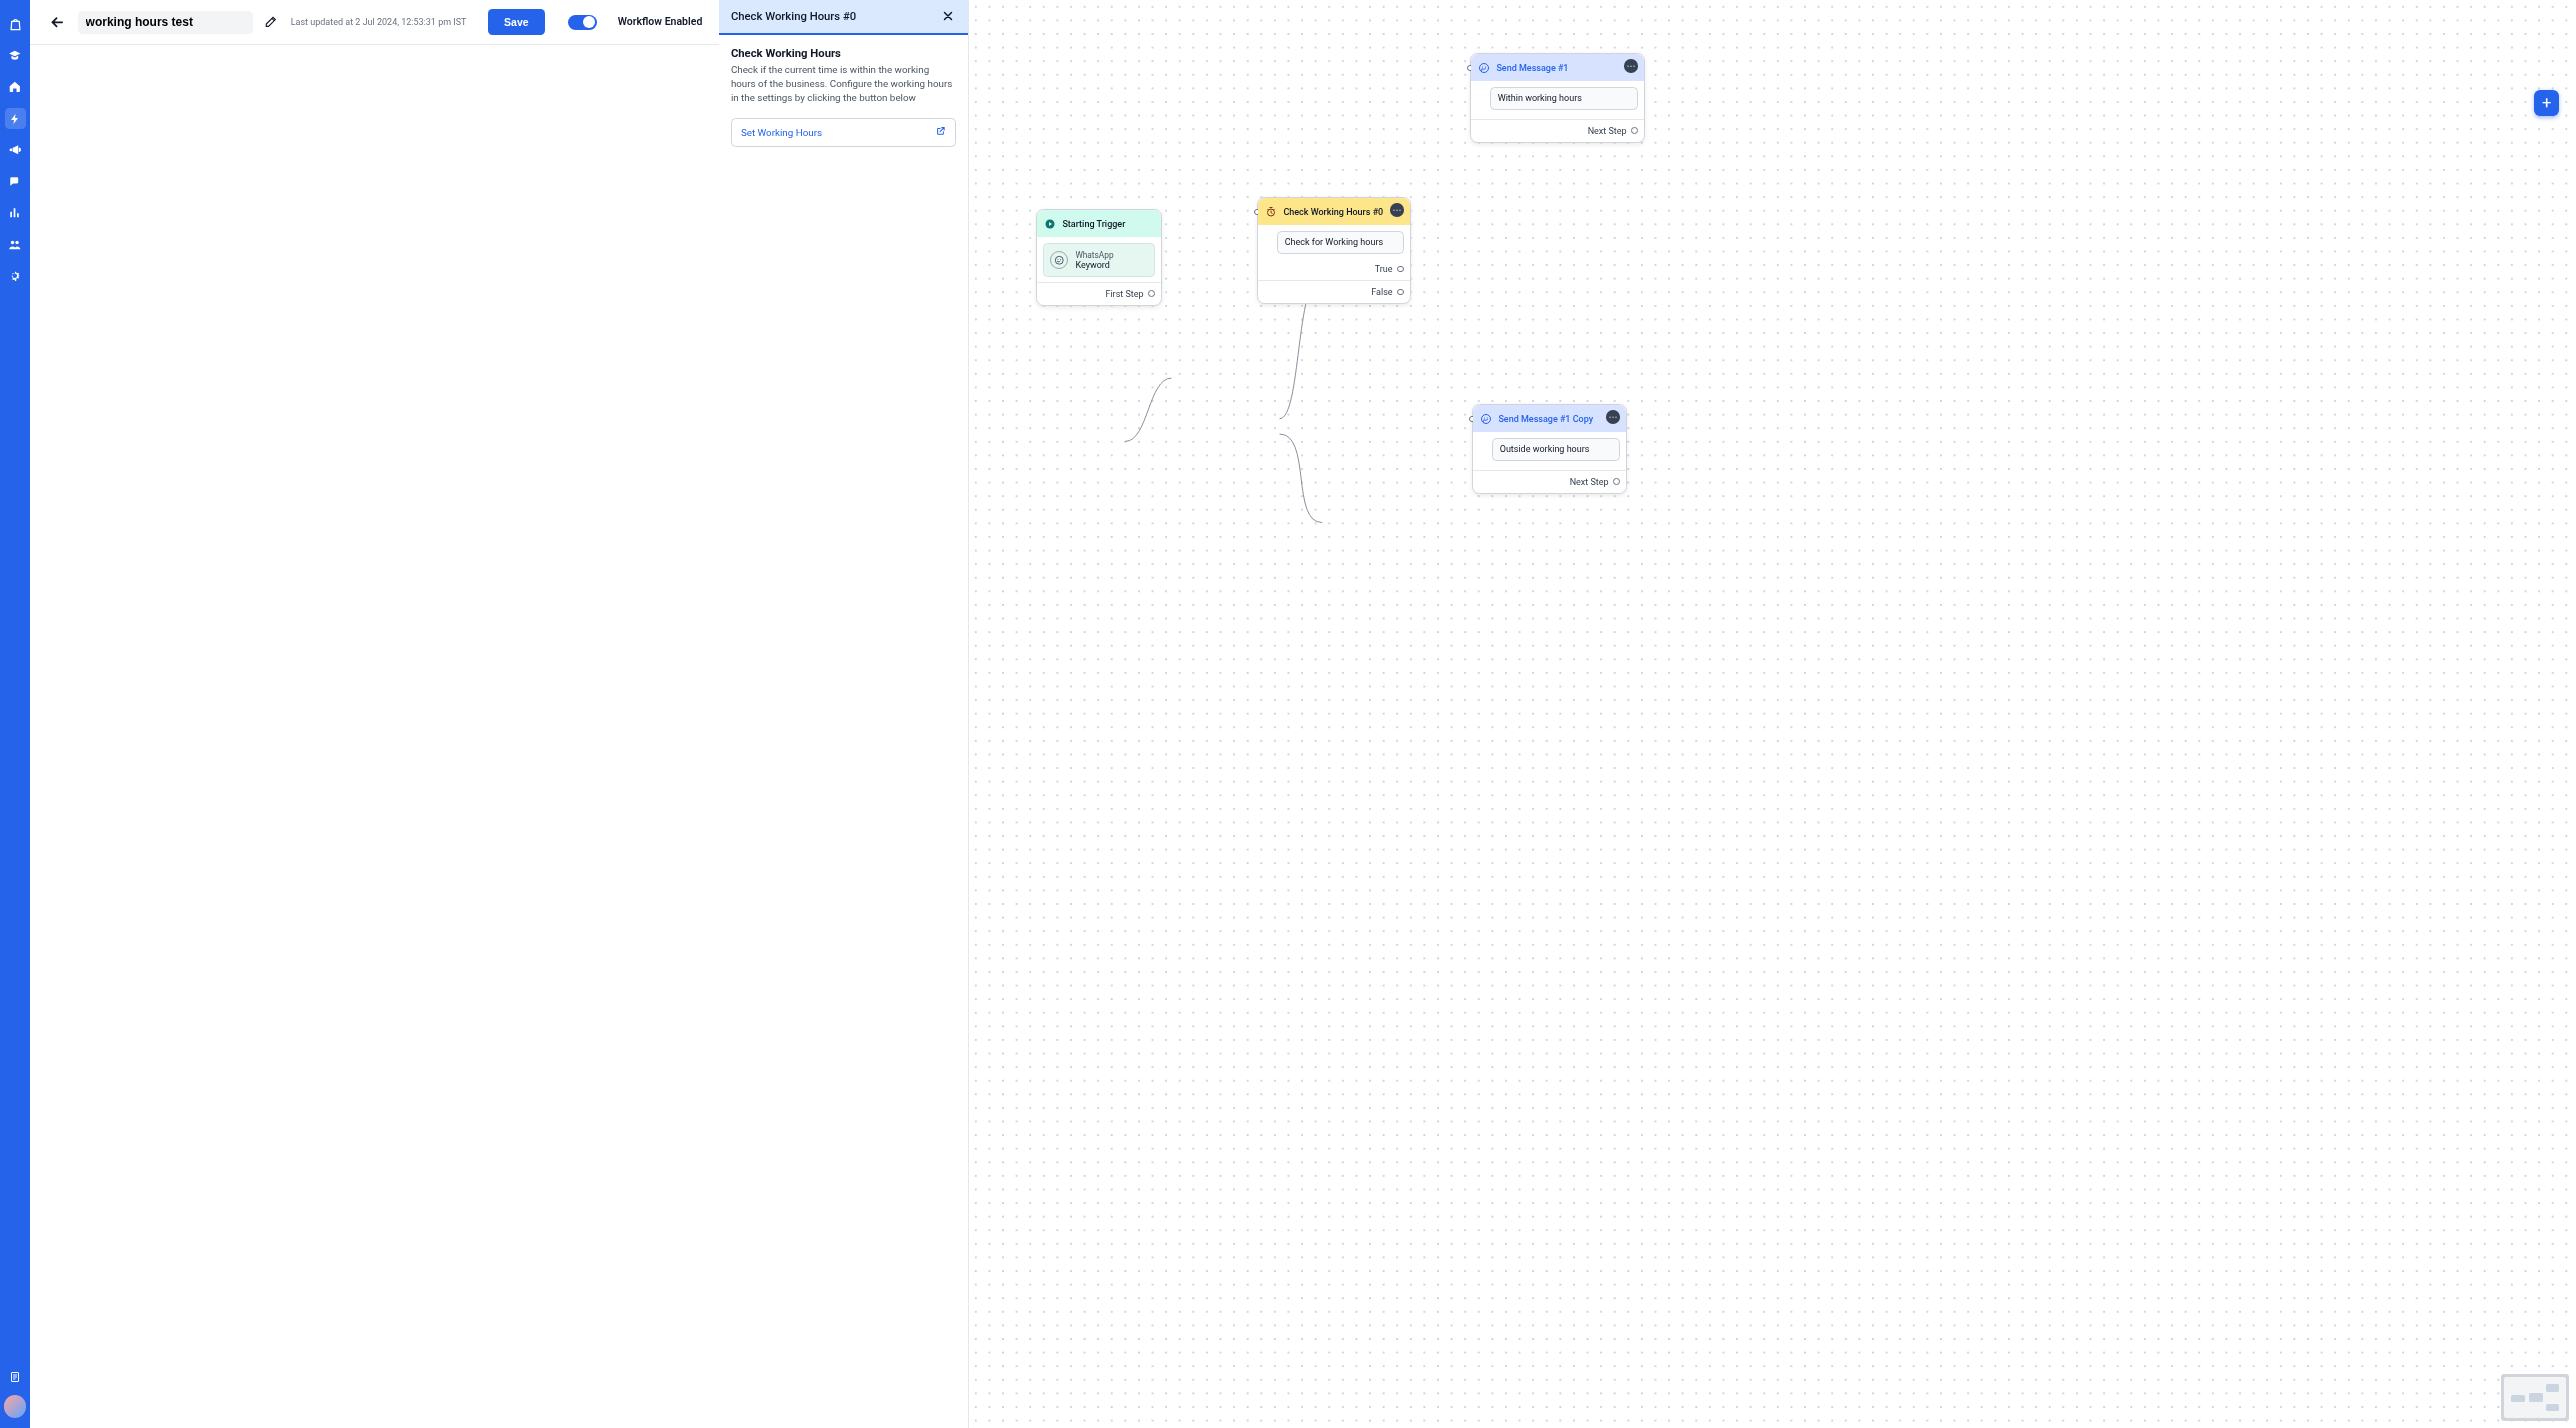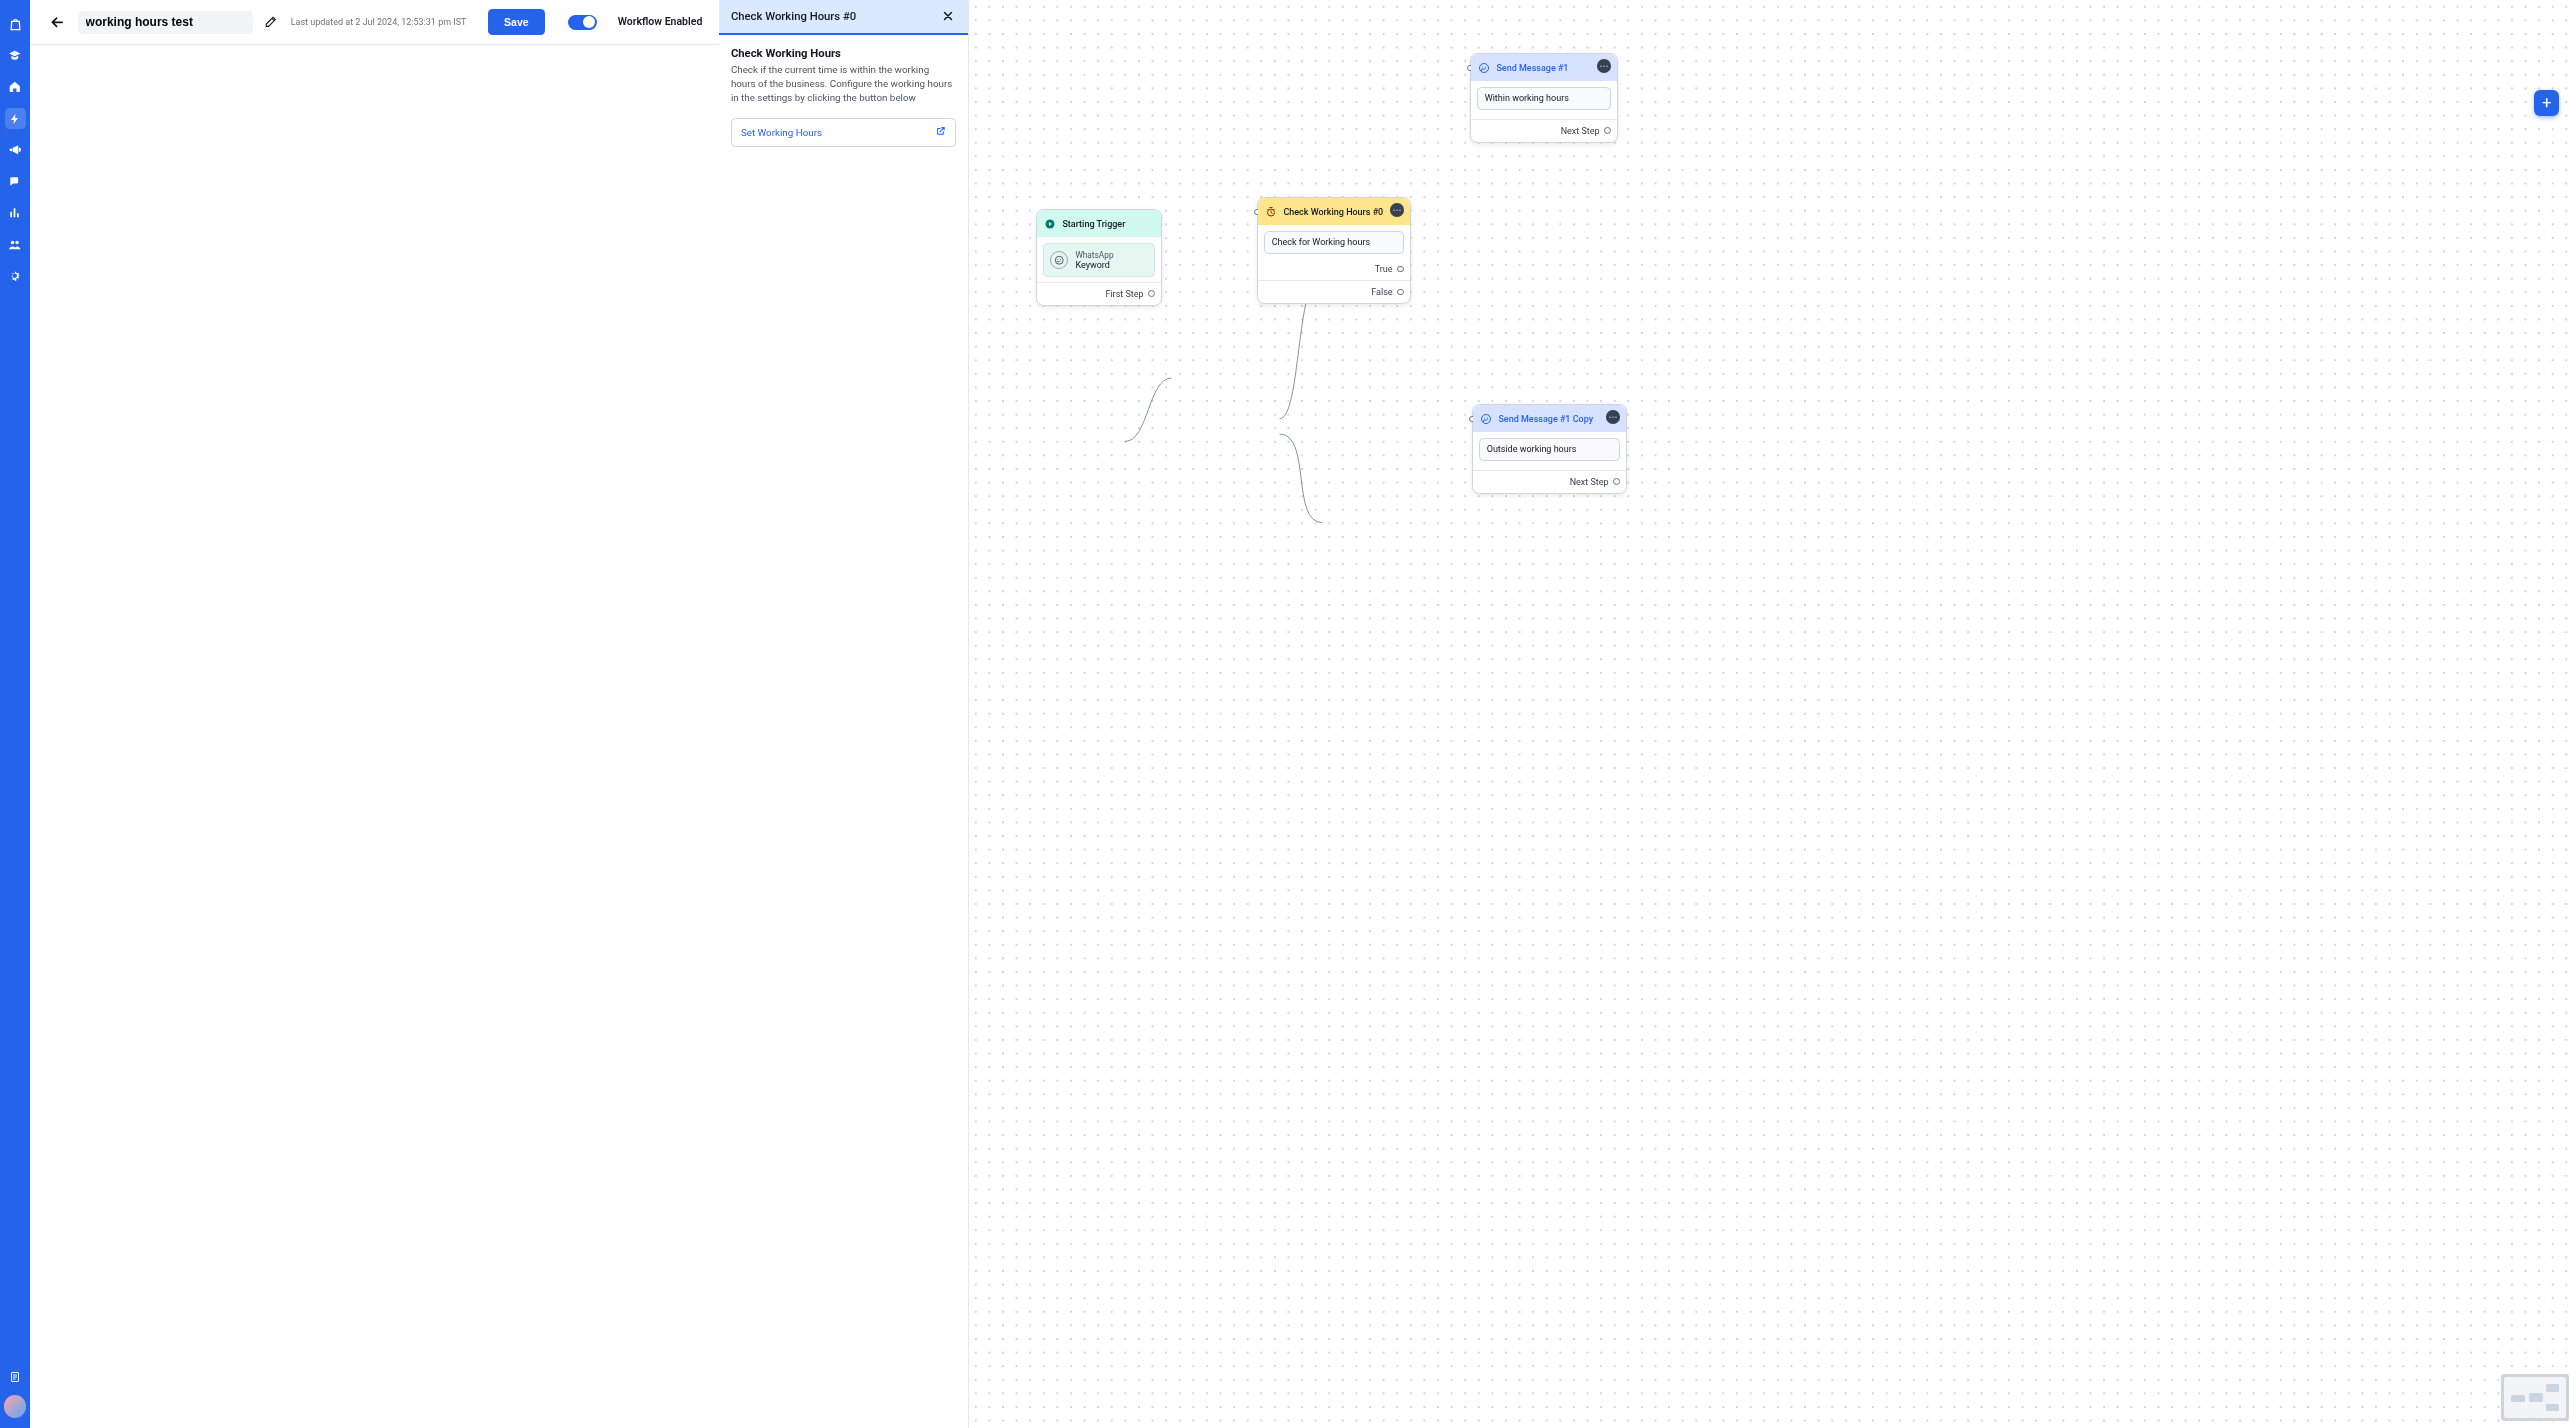--- a/index.html
+++ b/index.html
@@ -49,21 +49,21 @@
     background-color: #ffffff;
     background-image: radial-gradient(circle, #d1d5db 0.8px, transparent 0.8px);
     background-size: 13.6px 13.6px;
   }
   svg.edges { position: absolute; inset: 0; width: 100%; height: 100%; pointer-events: none; }
 
   .node { position: absolute; background: #fff; border: 0.8px solid #d1d5db; border-radius: 7.5px; box-shadow: 0 1.5px 4.5px rgba(0,0,0,0.08); width: 126px; }
   .node-header { display: flex; align-items: center; gap: 6px; padding: 7.5px 7.5px; border-top-left-radius: 7.5px; border-top-right-radius: 7.5px; font-size: 9px; font-weight: 500; position: relative; }
   .node-header .dots { position: absolute; right: 6px; top: 5.3px; width: 13.6px; height: 13.6px; border-radius: 50%; background: #374151; color: #fff; display:flex; align-items:center; justify-content:center; font-size: 9px; cursor:pointer; }
   .node-body { padding: 6px 6px 4.5px 6px; }
-  .node-box { border: 0.8px solid #d1d5db; background: #f9fafb; border-radius: 4.5px; padding: 5.3px 6.8px; font-size: 9px; }
+  .node-box { border: 0.8px solid #d1d5db; background: #f9fafb; border-radius: 4.5px; padding: 5.3px 6.8px; font-size: 9px; margin-left: 13px; }
   .node-row { display: flex; justify-content: flex-end; align-items: center; gap: 4.5px; padding: 6px 6px 6px 6px; font-size: 9px; color: #374151; position: relative; }
   .node-row + .node-row { border-top: 0.8px solid #e5e7eb; }
   .port { width: 6.8px; height: 6.8px; border: 1.1px solid #6b7280; background: #fff; border-radius: 50%; }
   .port-in { position: absolute; left: -3.8px; top: 10.5px; width: 6.8px; height: 6.8px; border: 1.1px solid #6b7280; background: #fff; border-radius: 50%; }
 
   .node-start .node-header { background: #d1faee; color: #111827; }
   .node-start .trigger-box { display: flex; align-items: center; gap: 7.5px; border: 0.8px solid #cfe7e1; background: #e6f7f2; border-radius: 4.5px; padding: 6px; }
   .node-start .trigger-box .circ { width: 18px; height: 18px; border-radius: 50%; border: 0.8px solid #9ca3af; display:flex; align-items:center; justify-content:center; }
   .trigger-texts .t1 { font-size: 8.3px; color: #4b5563; text-align: right; }
   .trigger-texts .t2 { font-size: 9px; color: #111827; }
@@ -245,21 +245,21 @@
         <div class="node-row">
           <span>True</span>
           <span class="port"></span>
         </div>
         <div class="node-row">
           <span>False</span>
           <span class="port"></span>
         </div>
       </div>
 
-      <div class="node node-msg" style="left:501px; top:53px; width:148px;">
+      <div class="node node-msg" style="left:501px; top:53px; width:175px;">
         <span class="port-in"></span>
         <div class="node-header">
           <svg width="12" height="12" viewBox="0 0 24 24" fill="none" stroke="#2563eb" stroke-width="2">
               <circle cx="12" cy="12" r="9"></circle>
               <path d="M7 17l1-3M9 10h.01M15 10h.01M9 14c1 1 4 1 6-1" stroke-linecap="round"></path>
             </svg>
           <span>Send Message #1</span>
           <div class="dots">⋯</div>
         </div>
         <div class="node-body">

